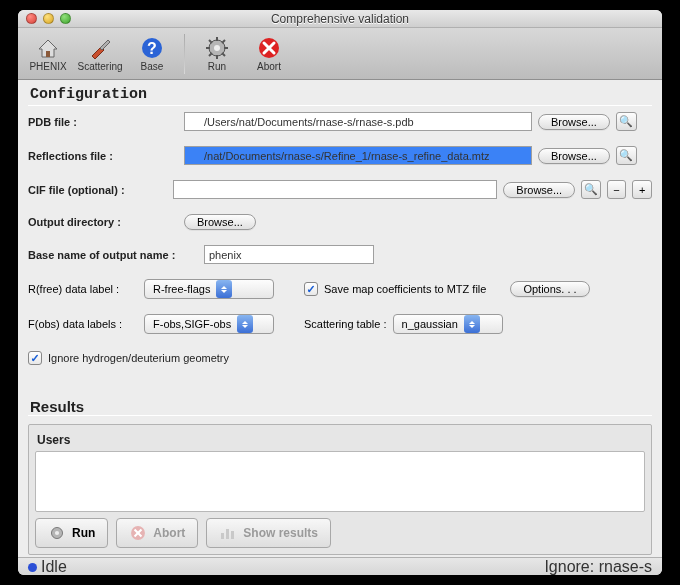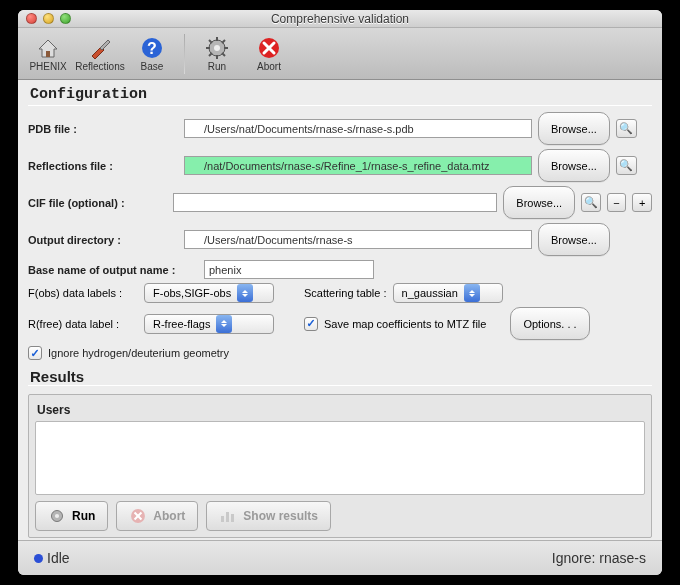--- a/index.html
+++ b/index.html
@@ -12,43 +12,43 @@
   .tl.y { background: radial-gradient(circle at 35% 30%, #ffe27e, #d8a422); }
   .tl.g { background: radial-gradient(circle at 35% 30%, #90e07a, #3fa52d); }
   .title { position: absolute; left: 0; right: 0; text-align: center; font-size: 12px; color: #3a3a3a; text-shadow: 0 1px 0 #fff; pointer-events:none;}
   .toolbar { height: 52px; background: linear-gradient(#d8d8d8,#bcbcbc); border-bottom: 1px solid #8f8f8f; display: flex; align-items: center; padding: 0 6px; gap: 4px; }
   .tbtn { display:flex; flex-direction:column; align-items:center; justify-content:center; width:48px; height:48px; font-size:10px; color:#333; cursor:pointer; }
   .tbtn .ic { width:26px; height:26px; display:flex; align-items:center; justify-content:center; }
   .sep { width:1px; height:40px; background: linear-gradient(rgba(0,0,0,0.2),rgba(255,255,255,0.4)); margin: 0 4px; }
   .content { flex:1; background:#ededed; padding: 6px 10px 2px 10px; display:flex; flex-direction:column; overflow:hidden; }
   .section-title { font-size:15px; font-weight:bold; color:#222; padding: 0 0 2px 2px; font-family: Liberation Mono, monospace; }
   .divider { height:1px; background:#b5b5b5; margin-bottom:6px; border-top:1px solid #fff; }
-  .row { display:flex; align-items:center; margin-bottom:4px; gap:6px; }
+  .row { display:flex; align-items:center; margin-bottom:15px; gap:6px; }
   .lbl { font-weight:bold; font-size:11px; color:#222; }
   .lbl1 { width:150px; }
   .lbl2 { width:140px; font-weight:bold; }
   .txt { height:19px; border:1px solid #9f9f9f; background:#fff; font-size:11px; padding: 1px 4px; color:#333; font-family:inherit; }
   .txt.w1 { width:348px;padding-left:19px; }
-  .btn { height:33px; background: linear-gradient(#fdfdfd,#e0e0e0); border:1px solid #9a9a9a; border-radius:10px; padding: 0 12px; font-size:11px; cursor:pointer; display:flex; align-items:center; box-shadow: 0 1px 0 rgba(0,0,0,0.05);}
+  .btn { height:16px; background: linear-gradient(#fdfdfd,#e0e0e0); border:1px solid #9a9a9a; border-radius:10px; padding: 0 12px; font-size:11px; cursor:pointer; display:flex; align-items:center; box-shadow: 0 1px 0 rgba(0,0,0,0.05);}
   .sq { width:21px; height:19px; background: linear-gradient(#fdfdfd,#e0e0e0); border:1px solid #9a9a9a; border-radius:3px; display:flex; align-items:center; justify-content:center; cursor:pointer; font-size:11px;}
   .combo { height:20px; background: linear-gradient(#fdfdfd,#e7e7e7); border:1px solid #9a9a9a; border-radius:4px; display:flex; align-items:center; padding:0 2px 0 8px; font-size:11px; cursor:pointer; position:relative;}
   .combo .cap { width:16px; height:18px; background:linear-gradient(#88b5f0,#3b6fd6); border-radius:3px; margin-left:6px; display:flex; flex-direction:column; align-items:center; justify-content:center; gap:1px;}
   .combo .cap::before,.combo .cap::after{content:'';width:0;height:0;border-left:3px solid transparent;border-right:3px solid transparent;}
   .combo .cap::before{border-bottom:3px solid #fff;}
   .combo .cap::after{border-top:3px solid #fff;}
   .cb { width:14px; height:14px; border:1px solid #888; border-radius:3px; background:linear-gradient(#fff,#e8e8e8); display:inline-flex; align-items:center; justify-content:center; cursor:pointer;}
   .cb.checked::after{content:'✓'; color:#1a5fd6; font-size:11px; font-weight:bold; line-height:1;}
-  .results-title { font-size:15px; font-weight:bold; color:#222; margin-top:4px; padding-left:2px;}
+  .results-title { font-size:15px; font-weight:bold; color:#222; margin-top:18px; padding-left:2px;}
   .results-box { flex:1; border:1px solid #b3b3b3; background:#e6e6e6; border-radius:2px; margin-top:2px; padding:6px; display:flex; flex-direction:column; overflow:hidden; }
   .ready { font-weight:bold; font-size:12px; color:#222; padding:2px 2px 4px 2px; }
   .console { flex:1; background:#fff; border:1px solid #b8b8b8; border-radius:2px; margin-bottom:6px;}
   .actionbar { display:flex; gap:8px; }
   .bigbtn { height:30px; border:1px solid #a8a8a8; border-radius:4px; background:linear-gradient(#f7f7f7,#dedede); display:flex; align-items:center; gap:6px; padding:0 12px; font-size:12px; font-weight:bold; cursor:pointer;}
   .bigbtn.disabled { color:#9a9a9a; cursor:default;}
-  .statusbar { height:35px; background:linear-gradient(#e7e7e7,#d6d6d6); border-top:1px solid #b0b0b0; display:flex; align-items:center; font-size:14px; color:#333; padding:0 16px; justify-content:space-between;}
+  .statusbar { height:18px; background:linear-gradient(#e7e7e7,#d6d6d6); border-top:1px solid #b0b0b0; display:flex; align-items:center; font-size:16px; color:#333; padding:0 10px; justify-content:space-between;}
   .dot { width:9px; height:9px; background:#2b4fd6; border-radius:50%; margin-right:4px; display:inline-block;}
   svg { display:block; }
 </style>
 </head>
 <body>
 
 <div class="window">
   <div class="titlebar">
     <div class="traffic">
       <div class="tl r"></div>
@@ -68,21 +68,21 @@
       </span>
       <span>PHENIX</span>
     </div>
     <div class="tbtn">
       <span class="ic">
         <svg width="26" height="26" viewBox="0 0 26 26">
             <path d="M5 21 L14 12 L17 15 L8 24 Z" fill="#c94f2e" stroke="#7a2e18"></path>
             <path d="M13 13 L21 5 L23 7 L15 15 Z" fill="#b0b0b0" stroke="#666"></path>
           </svg>
       </span>
-      <span>Reflections</span>
+      <span>Scattering</span>
     </div>
     <div class="tbtn">
       <span class="ic">
         <svg width="26" height="26" viewBox="0 0 26 26">
             <circle cx="13" cy="13" r="10" fill="#2a63d6"></circle>
             <text x="13" y="19" font-size="16" font-weight="bold" fill="#fff" text-anchor="middle">?</text>
           </svg>
       </span>
       <span>Base</span>
     </div>
@@ -125,74 +125,73 @@
       <span class="lbl lbl1">PDB file :</span>
       <input class="txt w1" value="/Users/nat/Documents/rnase-s/rnase-s.pdb" style="">
       <button class="btn">Browse...</button>
       <div class="sq">
           <span>🔍</span>
         </div>
     </div>
 
     <div class="row">
       <span class="lbl lbl1">Reflections file :</span>
-      <input class="txt w1" style="background: #86efac;" value="/nat/Documents/rnase-s/Refine_1/rnase-s_refine_data.mtz">
+      <input class="txt w1" style="background: #3b82f6;" value="/nat/Documents/rnase-s/Refine_1/rnase-s_refine_data.mtz">
       <button class="btn">Browse...</button>
       <div class="sq">
           <span>🔍</span>
         </div>
     </div>
 
     <div class="row">
       <span class="lbl lbl1">CIF file (optional) :</span>
       <input class="txt w1" value="" style="">
       <button class="btn">Browse...</button>
       <div class="sq">
           <span>🔍</span>
         </div>
       <div class="sq">−</div>
       <div class="sq">+</div>
     </div>
 
     <div class="row">
       <span class="lbl lbl1">Output directory :</span>
-      <input class="txt w1" value="/Users/nat/Documents/rnase-s" style="">
       <button class="btn">Browse...</button>
     </div>
 
     <div class="row">
       <span class="lbl" style="width:170px">Base name of output name :</span>
       <input class="txt" style="width: 170px;" value="phenix">
+    </div>
+
+    <div class="row">
+      <span class="lbl2" style="font-weight:normal;width:110px">R(free) data label :</span>
+      <div class="combo" style="width:130px">
+        <span>R-free-flags</span>
+          <span class="cap"></span>
+      </div>
+      <span style="width:18px"></span>
+      <span class="cb checked"></span>
+      <span>Save map coefficients to MTZ file</span>
+      <span style="width:12px"></span>
+      <button class="btn">Options. . .</button>
     </div>
 
     <div class="row">
       <span class="lbl2" style="font-weight:normal;width:110px">F(obs) data labels :</span>
       <div class="combo" style="width:130px">
         <span>F-obs,SIGF-obs</span>
           <span class="cap"></span>
       </div>
       <span style="width:18px"></span>
       <span style="font-weight:normal">Scattering table :</span>
       <div class="combo" style="width:110px">
         <span>n_gaussian</span>
           <span class="cap"></span>
       </div>
-    </div>
-
-    <div class="row">
-      <span class="lbl2" style="font-weight:normal;width:110px">R(free) data label :</span>
-      <div class="combo" style="width:130px">
-        <span>R-free-flags</span>
-          <span class="cap"></span>
-      </div>
-      <span style="width:18px"></span>
-      <span class="cb checked"></span>
-      <span>Save map coefficients to MTZ file</span>
-      <span style="width:12px"></span>
-      <button class="btn">Options. . .</button>
     </div>
 
     <div class="row" style="margin-top:2px">
       <span class="cb checked"></span>
       <span style="font-weight:normal;color:#222">Ignore hydrogen/deuterium geometry</span>
     </div>
 
     <div class="results-title">Results</div>
     <div class="divider"></div>
 

